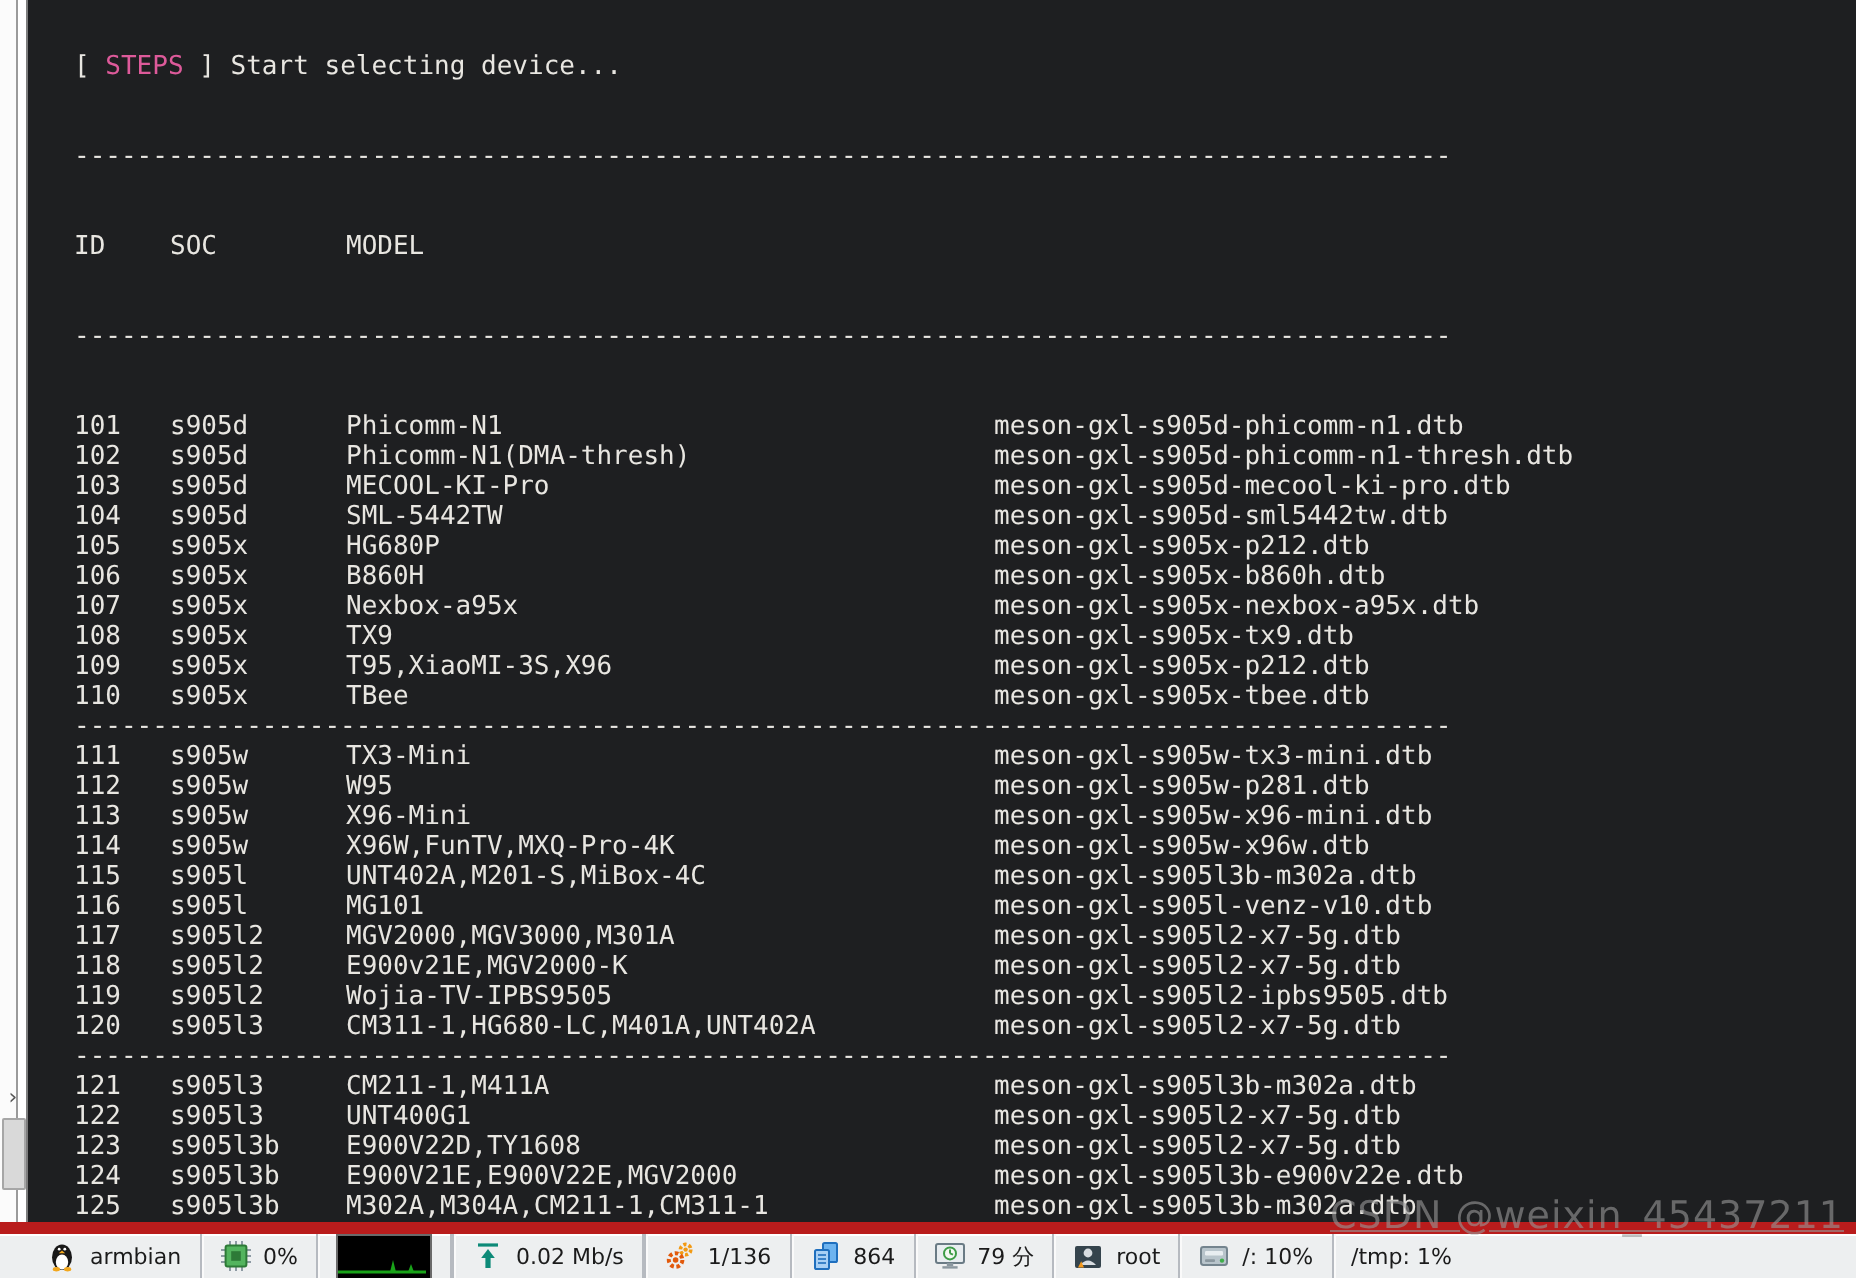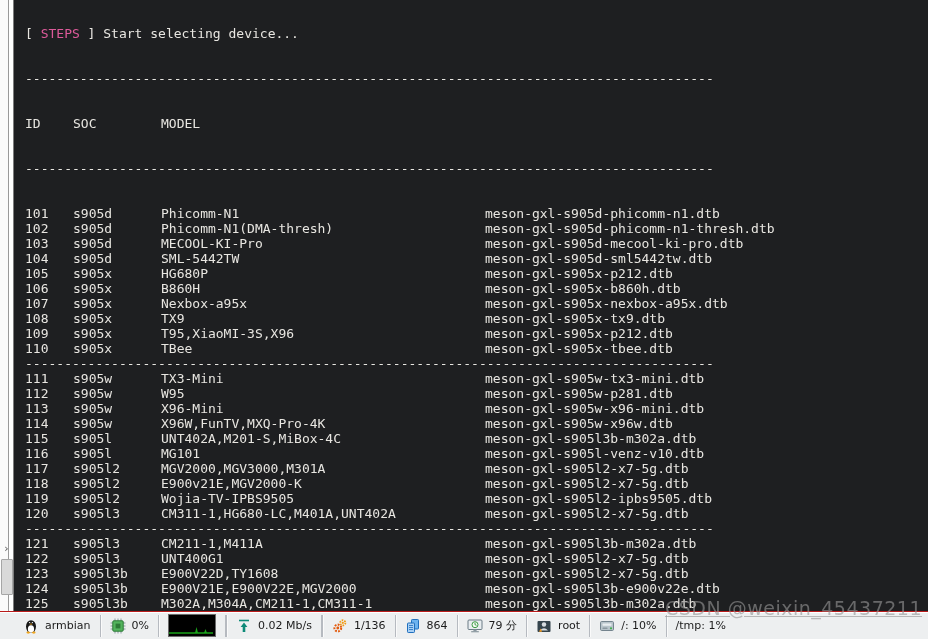--- a/index.html
+++ b/index.html
@@ -22,36 +22,36 @@
   .rail-handle{
     position:absolute;left:1px;top:559px;width:10px;height:34px;
     background:#d9d9d9;border:1px solid #a6a6a6;border-radius:1px;cursor:pointer;
   }
   
   .terminal{
     position:absolute;left:13px;top:0;width:915px;height:611px;
     background:#1e1f21;color:#e8e6e1;
     font-family:"DejaVu Sans Mono","Liberation Mono",monospace;
     font-size:13px;line-height:15px;white-space:pre;overflow:hidden;
-    padding-left:12px;box-sizing:border-box;
+    padding-left:24px;box-sizing:border-box;
   }
   .tline{height:15px;}
   .tline.first{margin-top:-4px;}
   .label-steps{color:#dd5a9a;}
   .trow,.theader{display:flex;height:15px;align-items:center;}
   .col{display:inline-block;overflow:hidden;}
   .col-id{width:48px;}
   .col-soc{width:88px;}
   .col-model{width:324px;}
   .col-dtb{flex:1;}
   .sep{color:#e8e6e1;overflow:hidden;}
   
   .taskbar{
     position:absolute;left:0;bottom:0;width:928px;height:28px;
-    background:#edeff0;border-top:1px solid #b91c1c;
+    background:#edeff0;border-top:6px solid #b91c1c;
     box-shadow:inset 0 1px 0 #ffffff;
     display:flex;align-items:center;box-sizing:border-box;
     font-size:11px;color:#1b1b1b;z-index:2;
   }
   .tb-item{display:flex;align-items:center;gap:6px;padding:0 9px;height:100%;}
   .tb-item:first-child{margin-left:14px;}
   .tb-label{white-space:nowrap;}
   .vsep{width:1px;height:22px;background:#b6bac0;box-shadow:1px 0 0 #fafafa;flex:none;}
   .tb-icon{width:16px;height:16px;flex:none;}
   .cpu-graph-box{

